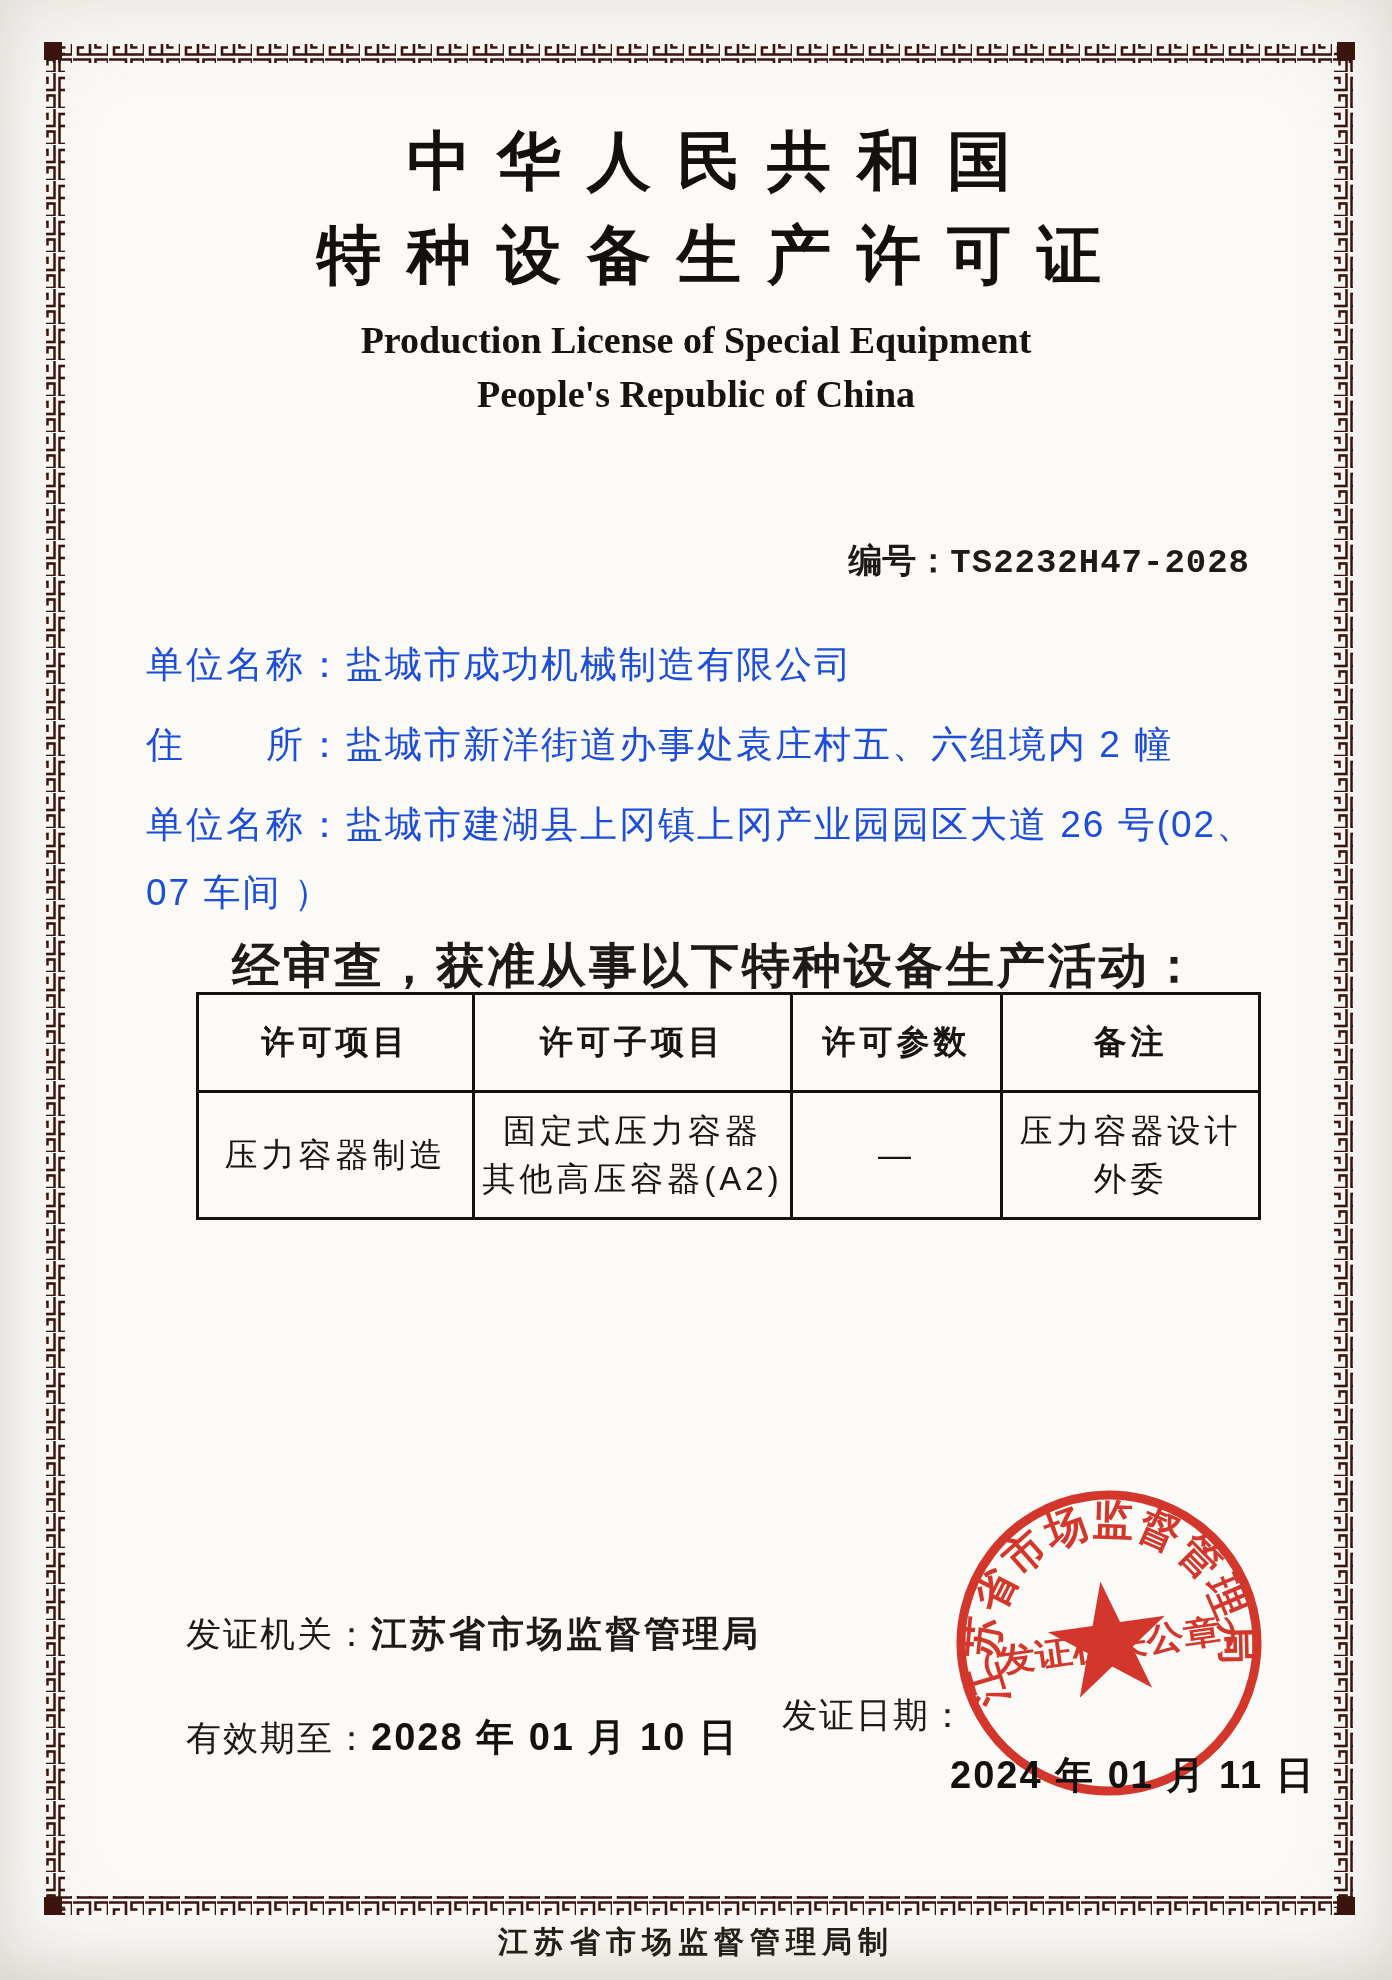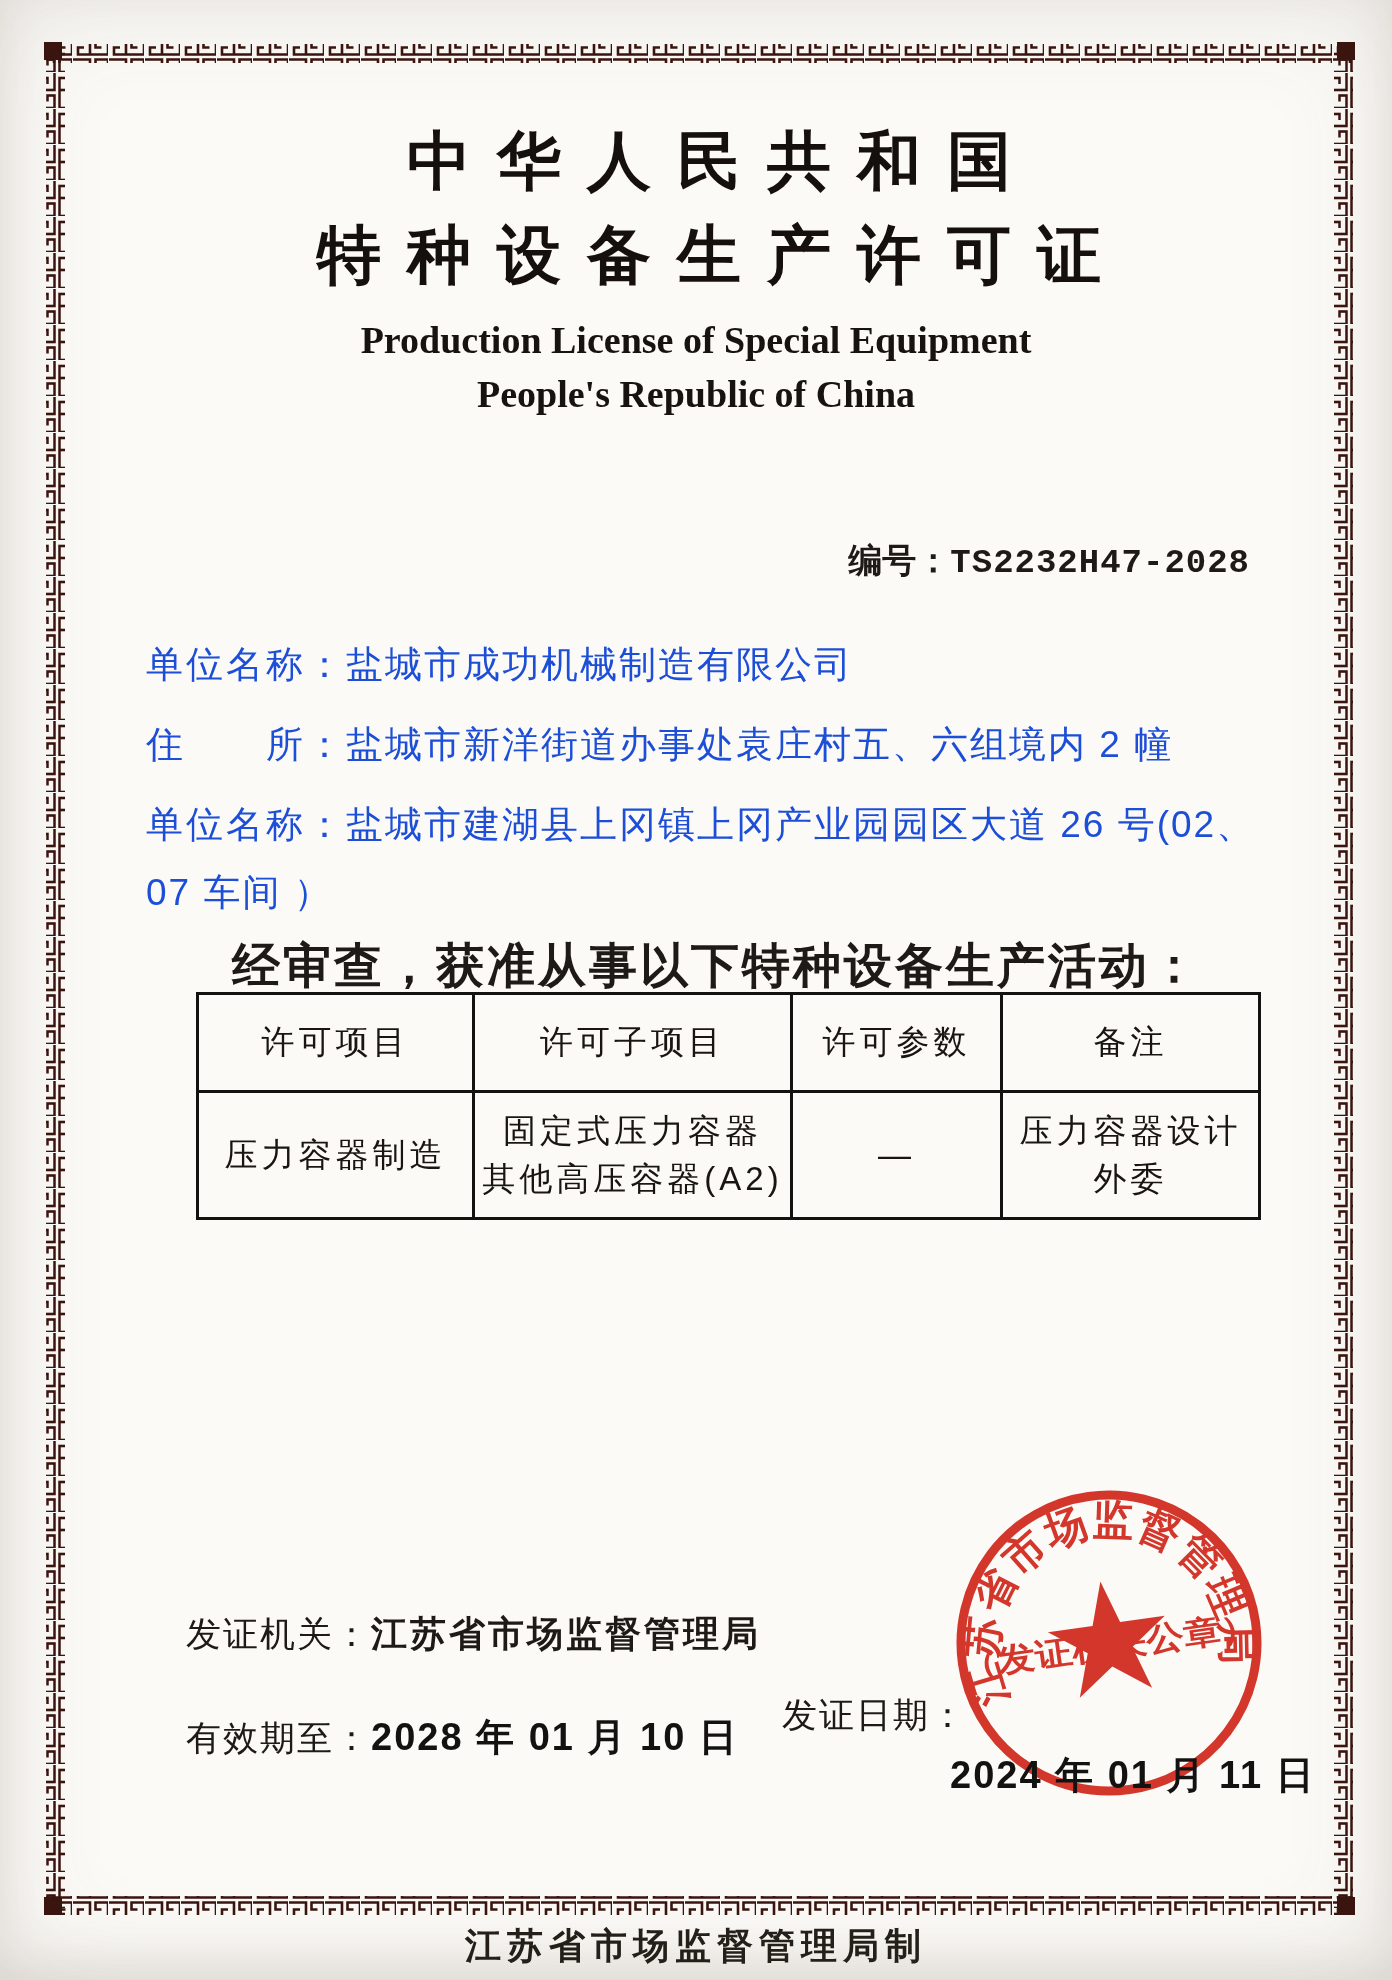--- a/index.html
+++ b/index.html
@@ -20,27 +20,27 @@
   .license-no{font-size:34px;font-weight:600;}
   .license-no .num{font-family:Liberation Mono, monospace;font-weight:600;letter-spacing:1px;}
   .fline{font-size:37px;letter-spacing:2px;color:#1d4ed8;}
   .fline .lab{letter-spacing:3px;}
   .approval{font-size:48px;letter-spacing:3px;font-weight:600;}
   table.lic{border-collapse:collapse;table-layout:fixed;width:1062px;}
   table.lic th,table.lic td{
     border:3px solid #141210;text-align:center;vertical-align:middle;
     font-size:33px;letter-spacing:4px;color:#181512;padding:0;
   }
-  table.lic th{height:95px;font-weight:400;}
+  table.lic th{height:95px;font-weight:700;}
   table.lic td{height:124px;line-height:1.45;}
   td.dash{font-size:42px;letter-spacing:0;}
   .footer-line{font-size:35px;letter-spacing:2px;}
   .footer-line .bold{font-weight:700;font-size:36px;letter-spacing:3px;}
   .dateval{font-family:"Liberation Sans",sans-serif;font-weight:700;font-size:38px;letter-spacing:2px;color:#141210;}
-  .maker{font-size:36px;font-weight:600;letter-spacing:6px;color:#242019;}
+  .maker{font-size:30px;font-weight:600;letter-spacing:6px;color:#242019;}
   .seal-svg{position:absolute;z-index:3;opacity:.93;pointer-events:none;}
   .issue-date{z-index:4;}
 </style>
 </head>
 <body>
 
 <div class="page">
 
   <svg class="border-svg" width="1392" height="1980" aria-hidden="true">
     <defs>

